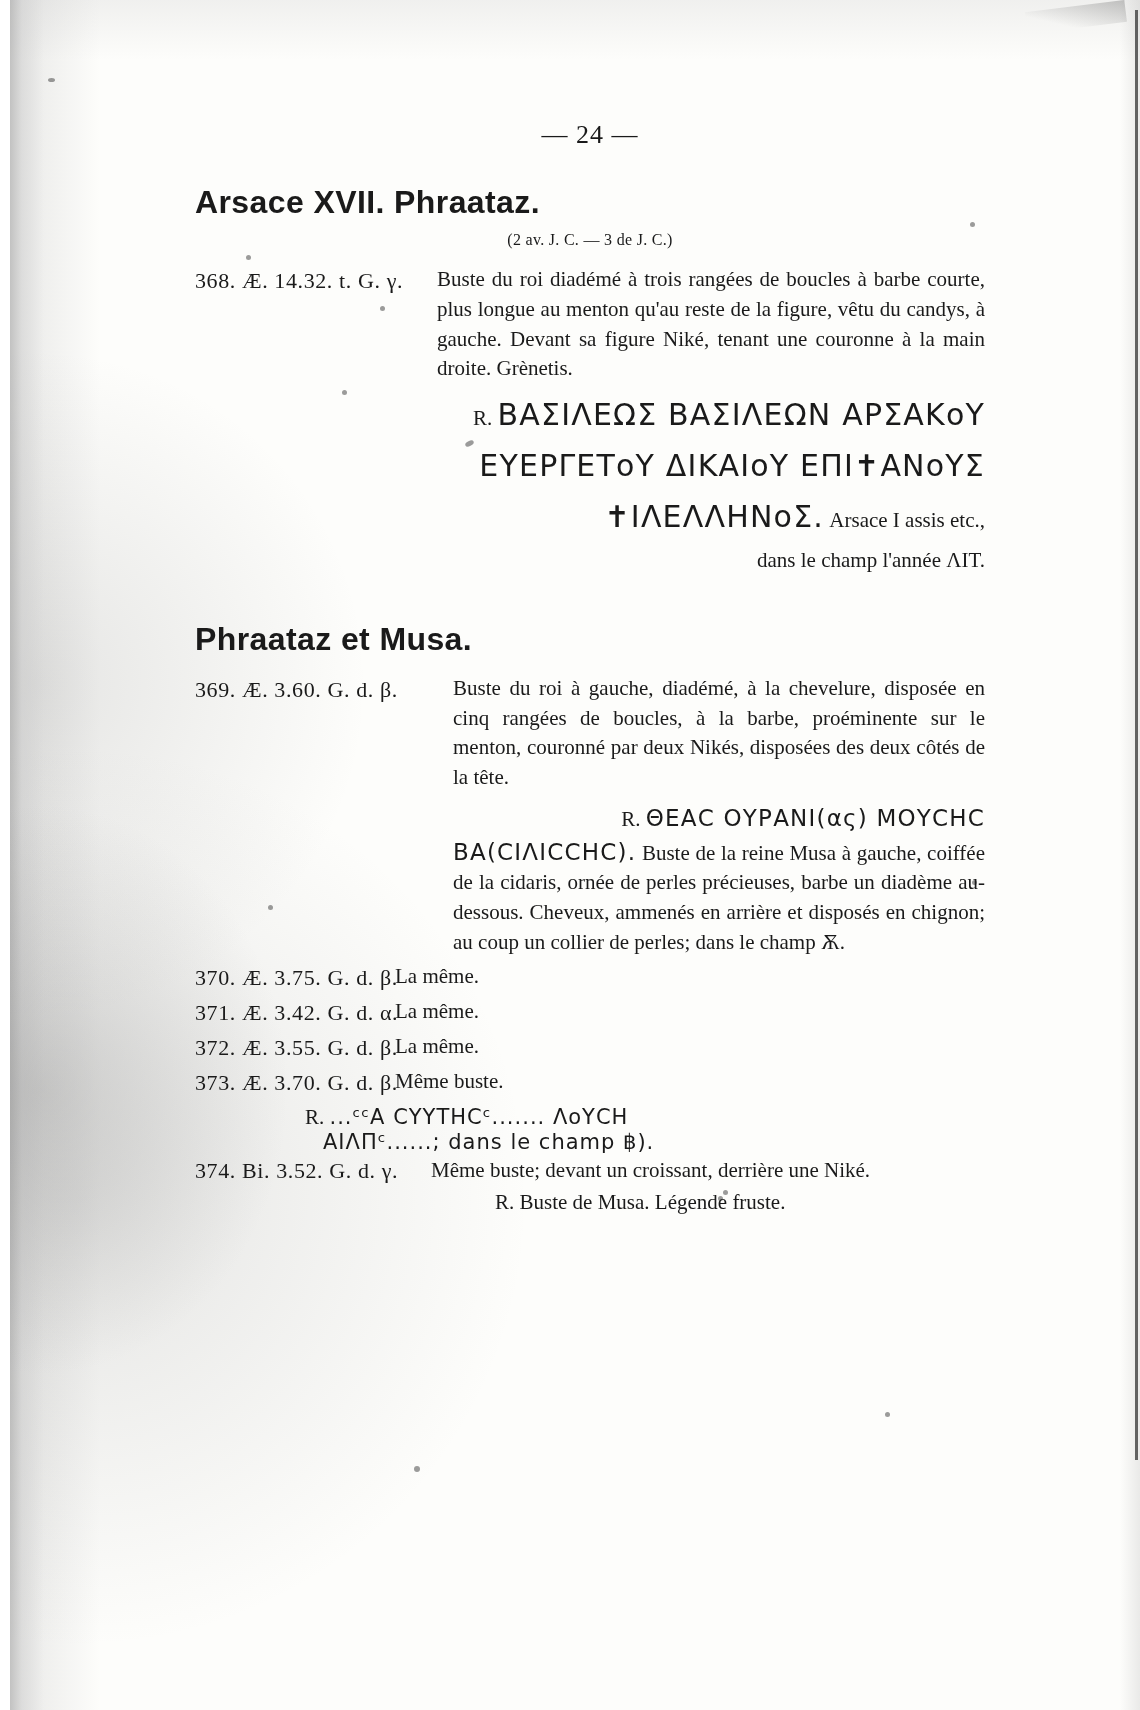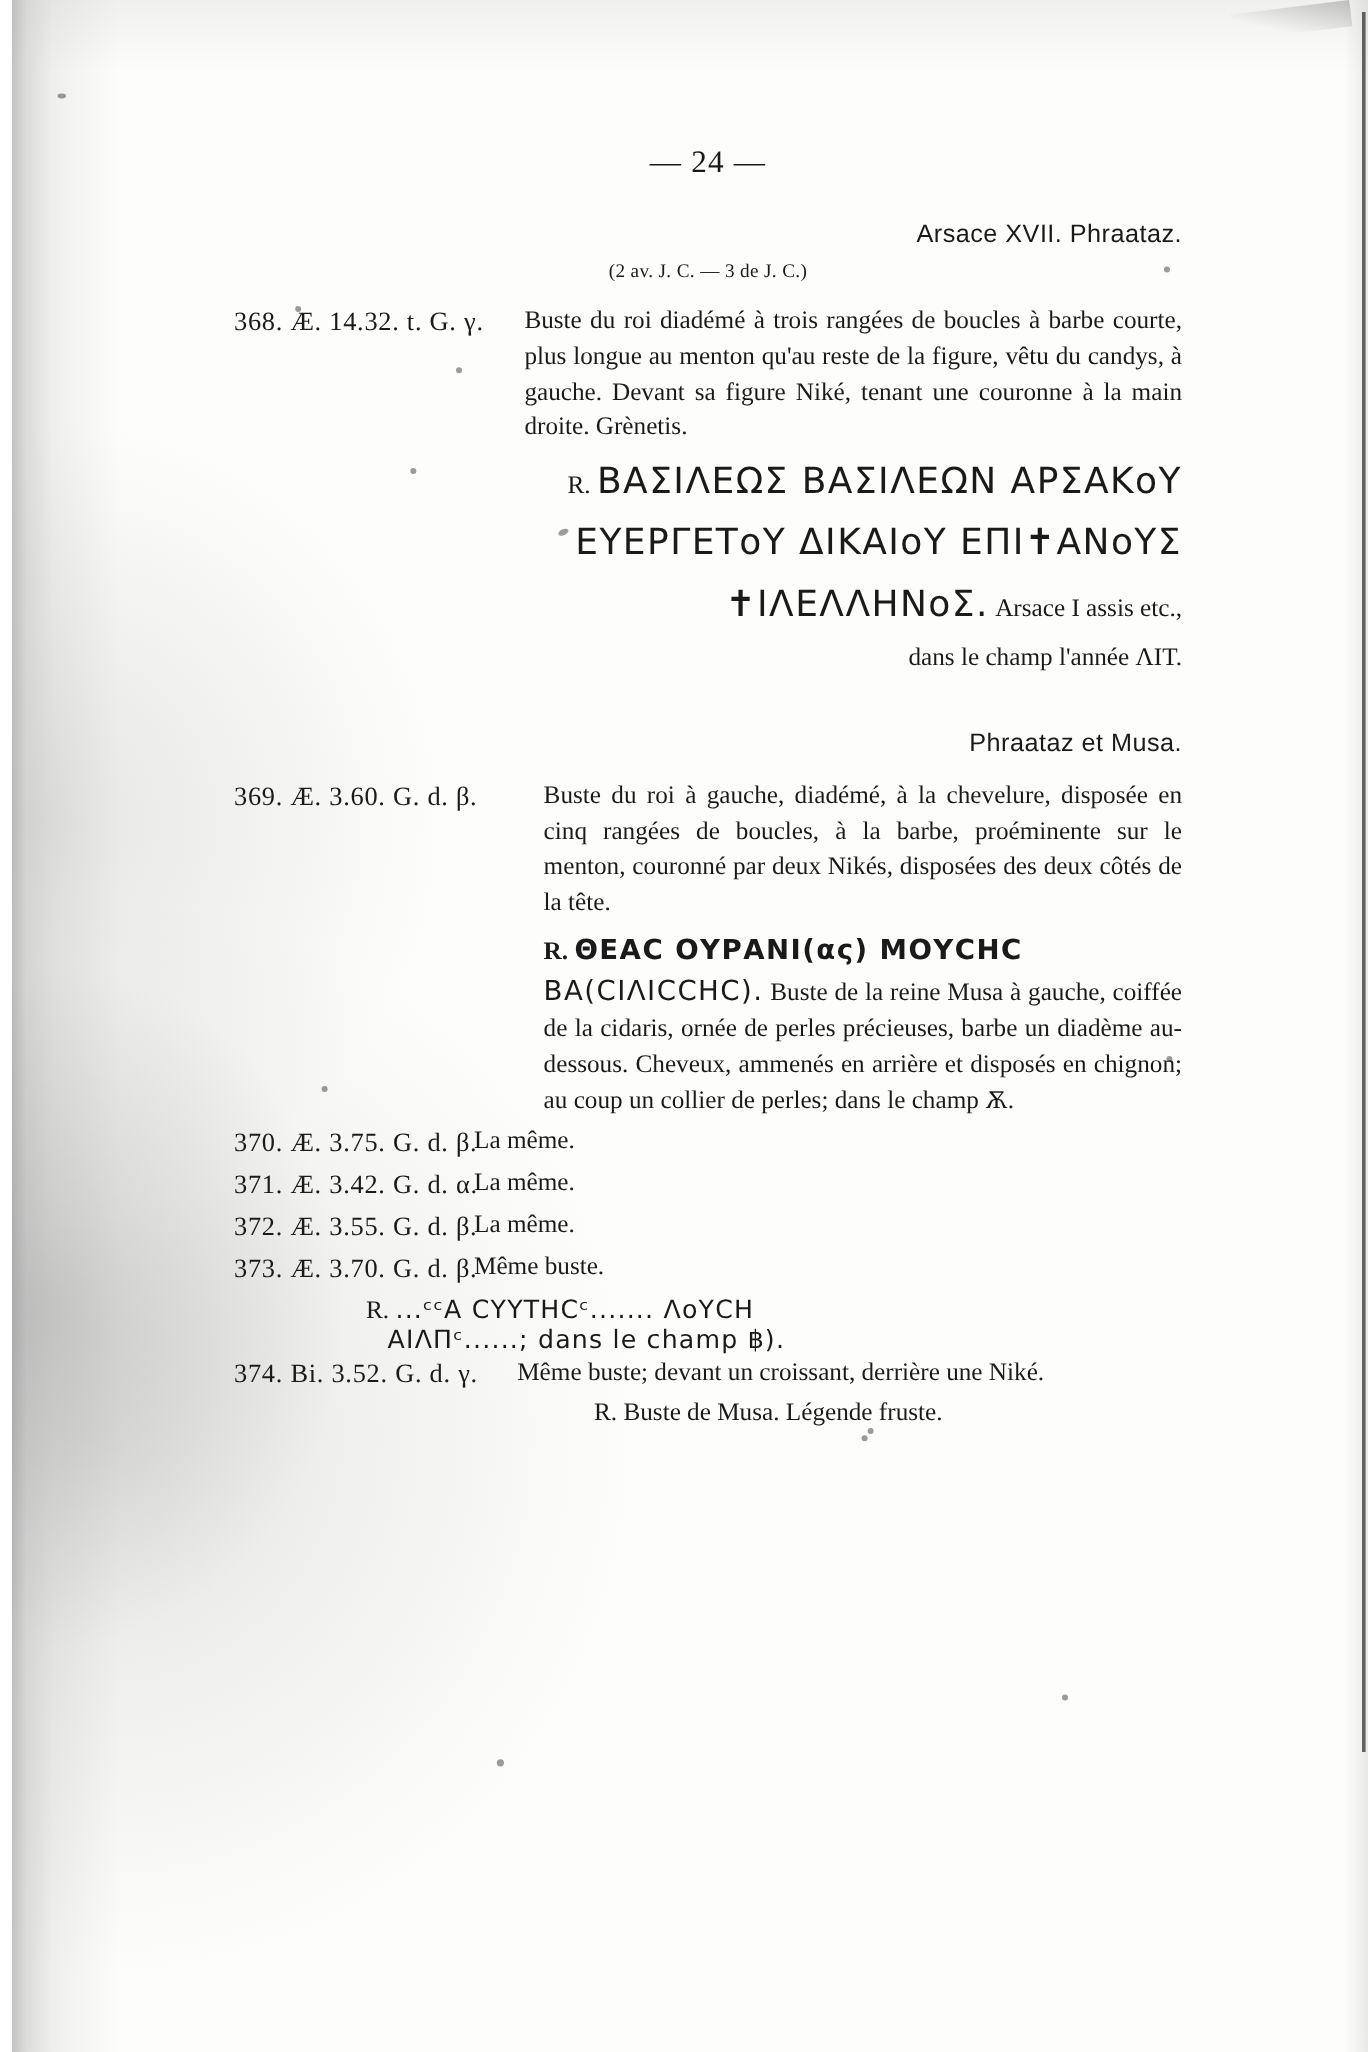--- a/index.html
+++ b/index.html
@@ -77,24 +77,24 @@
   }
 
   .folio {
     text-align: center;
     font-size: 26px;
     letter-spacing: 1px;
     margin-bottom: 34px;
   }
 
   .section-title {
-    text-align: right;
+    text-align: left;
     font-family: "Liberation Sans", sans-serif;
-    font-weight: normal;
-    font-size: 21px;
+    font-weight: bold;
+    font-size: 32px;
     letter-spacing: .4px;
     margin: 0 0 10px 0;
   }
   .section-dates {
     text-align: center;
     font-size: 16px;
     margin: 0 0 16px 0;
     letter-spacing: .3px;
   }
   .section-title.second {
@@ -225,21 +225,21 @@
       </div>
     </div>
 
     <div class="section-title second">Phraataz et Musa.</div>
 
     <div class="entry indent-369 l369">
       <div class="num">369. Æ. 3.60. G. d. β.</div>
       <div class="body">
         <span>Buste du roi à gauche, diadémé, à la chevelure, disposée en cinq rangées de boucles, à la barbe, proéminente sur le menton, couronné par deux Nikés, disposées des deux côtés de la tête.</span>
         <div class="rev-block">
-          <div class="greek-line" style="font-weight:bold;">
+          <div class="greek-line" style="text-align:right;">
             <span class="rev-label">R.</span>
             <span class="greek">ΘΕΑC ΟΥΡΑΝΙ(ας) ΜΟΥCΗC</span>
           </div>
           <div style="text-align:justify;">
             <span class="greek">ΒΑ(CΙΛΙCCΗC).</span>
             <span>Buste de la reine Musa à gauche, coiffée de la cidaris, ornée de perles précieuses, barbe un diadème au-dessous. Cheveux, ammenés en arrière et disposés en chignon; au coup un collier de perles; dans le champ Ѫ.</span>
           </div>
         </div>
       </div>
     </div>
@@ -267,21 +267,21 @@
     <div class="entry-373-rev">
       <div class="l1">
         <span class="rev-label">R.</span>
         <span class="fragment">...ᶜᶜΑ ϹΥΥΤΗϹᶜ....... ΛoΥCΗ</span>
       </div>
       <div class="l2">
         <span class="fragment">ΑΙΛΠᶜ......; dans le champ ฿).</span>
       </div>
     </div>
 
-    <div class="entry short" style="align-items:flex-start;">
+    <div class="entry short" style="align-items:flex-end;">
       <div class="num" style="width:226px;">374. Bi. 3.52. G. d. γ.</div>
       <div class="body">Même buste; devant un croissant, derrière une Niké.</div>
     </div>
 
     <div class="final">
       <span class="rev-label">R.</span>
       <span>Buste de Musa. Légende fruste.</span>
     </div>
 
   </div>

